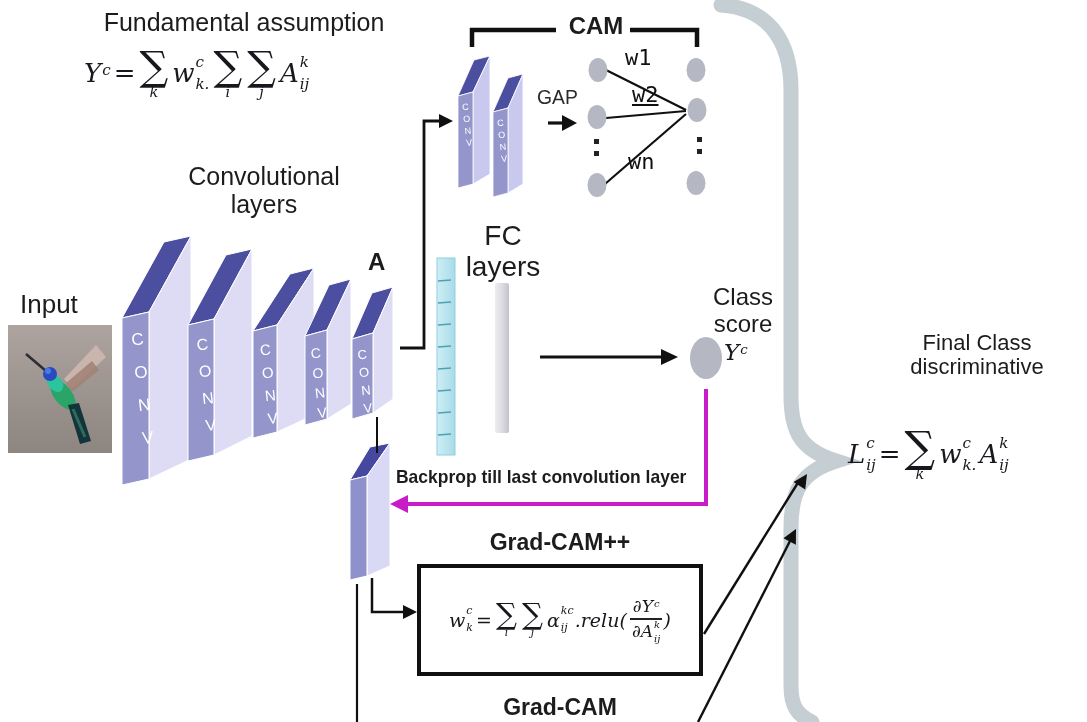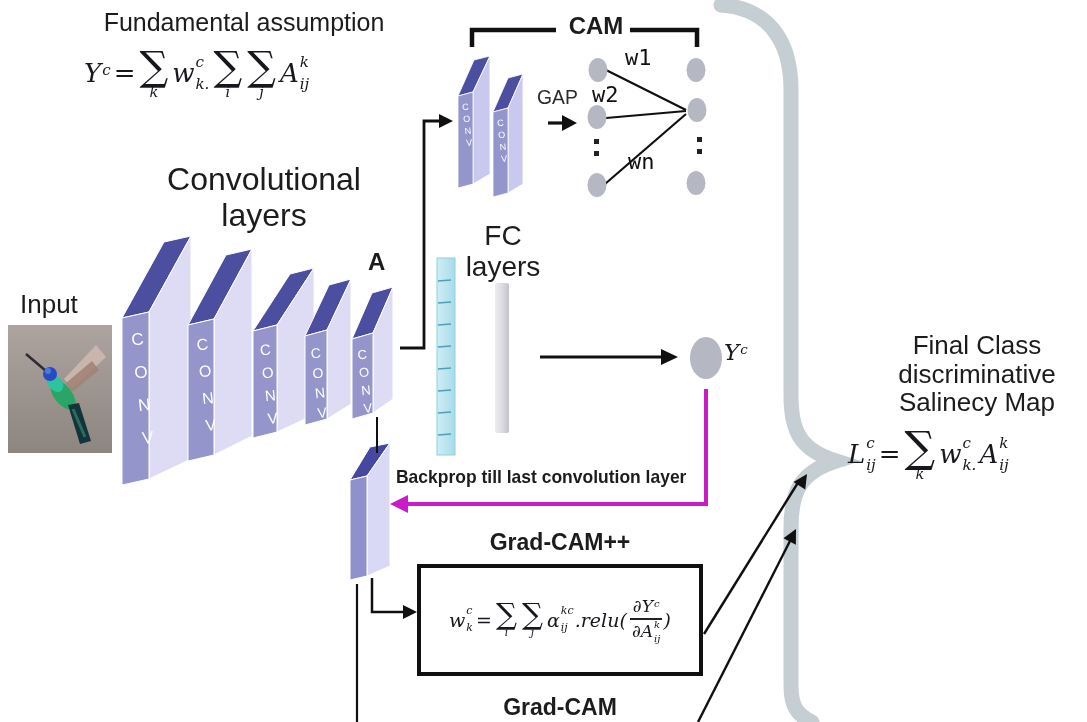--- a/index.html
+++ b/index.html
@@ -200,49 +200,53 @@
       </span>
     <span class="scripted">
         <span>A</span>
         <span class="ss">
           <span class="sup">k</span>
           <span class="sub">ij</span>
         </span>
       </span>
   </div>
 
-  <div class="lbl center" style="left:148px;top:162px;width:232px;font-size:32px;text-align:center;">
+  <div class="lbl center" style="left:148px;top:162px;width:232px;font-size:25px;text-align:center;">
     <div>Convolutional</div>
     <div>layers</div>
   </div>
 
   <div class="lbl" style="left:20px;top:290px;font-size:26px;">Input</div>
 
   <div class="lbl bold" style="left:368px;top:249px;font-size:24px;">A</div>
 
   <div class="convlabel" style="left:126px;top:330px;font-size:17px;letter-spacing:14px;">CONV</div>
   <div class="convlabel" style="left:192px;top:336px;font-size:16px;letter-spacing:10px;">CONV</div>
   <div class="convlabel" style="left:256px;top:341px;font-size:15px;letter-spacing:6px;">CONV</div>
   <div class="convlabel" style="left:307px;top:345px;font-size:14px;letter-spacing:4px;">CONV</div>
   <div class="convlabel" style="left:354px;top:347px;font-size:13px;letter-spacing:3px;">CONV</div>
   <div class="convlabel" style="left:460px;top:102px;font-size:9px;letter-spacing:2px;">CONV</div>
   <div class="convlabel" style="left:495px;top:118px;font-size:9px;letter-spacing:2px;">CONV</div>
 
   <div class="lbl bold center" style="left:538px;top:13px;width:116px;font-size:24px;">CAM</div>
   <div class="lbl cond" style="left:537px;top:85px;font-size:21px;color:#2b2b2b;">GAP</div>
 
   <div class="lbl wlab" style="left:625px;top:46px;">w1</div>
-  <div class="lbl wlab" style="left:592px;top:83px;">w2</div>
+  <div class="lbl wlab" style="left:632px;top:83px;text-decoration:underline;">w2</div>
   <div class="lbl wlab" style="left:628px;top:150px;">wn</div>
 
   <div class="lbl center" style="left:455px;top:220px;width:96px;font-size:28px;">
     <div>FC</div>
     <div>layers</div>
   </div>
 
+  <div class="lbl center" style="left:698px;top:284px;width:90px;font-size:24px;">
+    <div>Class</div>
+    <div>score</div>
+  </div>
 
   <div class="lbl math" style="left:724px;top:340px;font-size:23px;">
     <span class="scripted">
         <span>Y</span>
         <span class="ss">
           <span class="sup">c</span>
         </span>
       </span>
   </div>
 
@@ -290,24 +294,23 @@
               <span class="sub">ij</span>
             </span>
           </span>
       </span>
       <span style="margin-left:-2px;">)</span>
     </div>
   </div>
 
   <div class="lbl bold center" style="left:427px;top:695px;width:266px;font-size:23px;">Grad-CAM</div>
 
-  <div class="lbl center" style="left:876px;top:331px;width:202px;font-size:26px;line-height:1.1;">
+  <div class="lbl center" style="left:876px;top:331px;width:202px;font-size:22px;line-height:1.1;">
     <div>Final Class</div>
     <div>discriminative</div>
-    <div>Salinecy Map</div>
   </div>
 
   <div class="lbl math mrow" style="left:848px;top:428px;font-size:26px;">
     <span class="scripted">
         <span>L</span>
         <span class="ss">
           <span class="sup">c</span>
           <span class="sub">ij</span>
         </span>
       </span>

